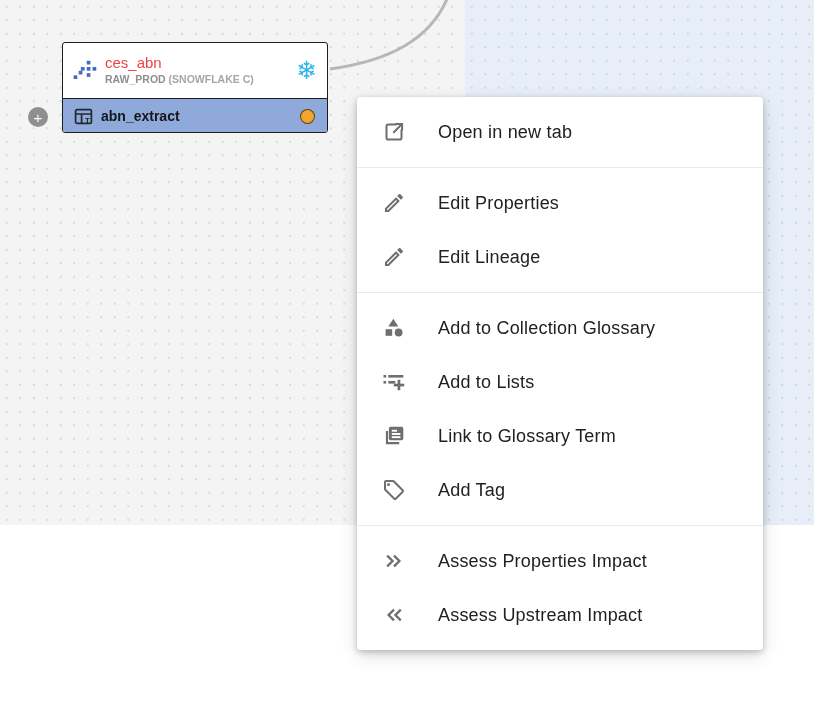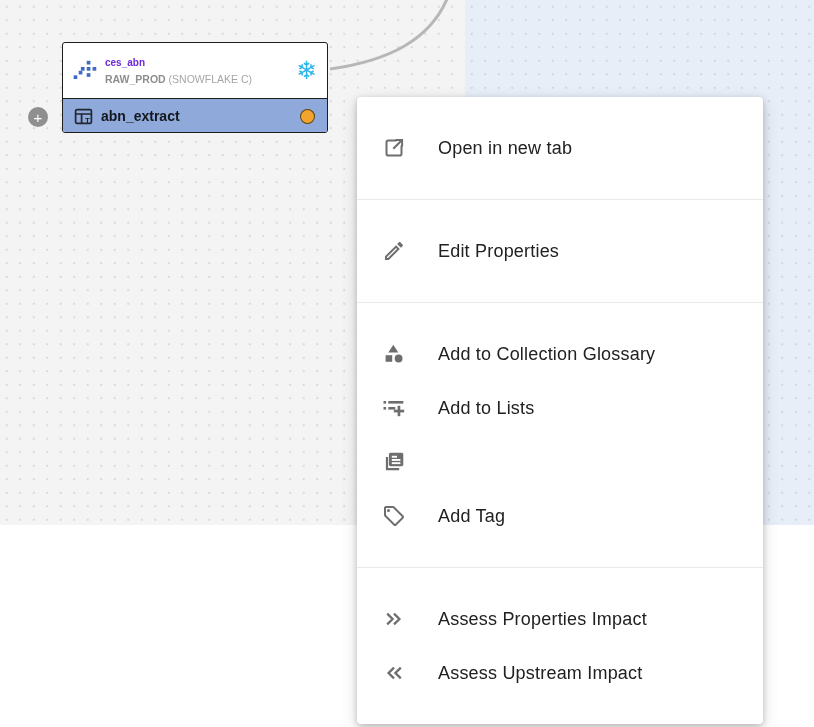--- a/index.html
+++ b/index.html
@@ -24,24 +24,24 @@
 
   
   .node {
     position:absolute; left:62px; top:42px; width:266px; height:91px;
     background:#ffffff; border:1px solid #1d1d1d; border-radius:3px;
     overflow:hidden;
   }
   .node-head { height:55px; display:flex; align-items:center; padding:0 10px 0 9px; }
   .node-type-icon { width:26px; height:24px; flex:0 0 auto; margin-right:7px; }
   .node-titles { flex:1 1 auto; min-width:0; }
-  .node-title { font-size:10px; font-weight:bold; color:#6d28d9; line-height:15px; }
+  .node-title { font-size:15px; font-weight:normal; color:#ef4444; line-height:15px; }
   .node-sub { font-size:10.5px; line-height:14px; margin-top:2px; white-space:nowrap; }
   .node-sub .schema { font-weight:bold; color:#8e8e8e;text-align:center; }
-  .node-sub .src { font-weight:normal; color:#a6a6a6; }
+  .node-sub .src { font-weight:bold; color:#a6a6a6; }
   .node-ds-icon { flex:0 0 auto; font-size:25px; line-height:25px; color:#2bb5e8; margin-left:6px; }
   .node-row {
     height:35px; background:#8ea9da; border-top:1px solid #1d1d1d;
     display:flex; align-items:center; padding:0 12px 0 11px;
   }
   .row-table-icon { width:19px; height:19px; flex:0 0 auto; margin-right:8px; }
   .row-label { flex:1 1 auto; font-size:14px; font-weight:bold; color:#14171c; }
   .status-dot {
     width:15px; height:15px; border-radius:50%; background:#f2a52c;
     border:1.6px solid rgba(40,35,10,0.75); flex:0 0 auto;
@@ -54,21 +54,21 @@
     font-size:15px; line-height:19px; text-align:center; cursor:pointer;
     font-family:"Liberation Sans",sans-serif; padding:0;
   }
 
   
   .menu {
     position:absolute; left:357px; top:97px; width:406px;
     background:#ffffff; border-radius:4px;
     box-shadow:0 2px 6px rgba(0,0,0,0.22), 0 6px 18px rgba(0,0,0,0.13);
   }
-  .menu-group { padding:24px 0; }
+  .menu-group { padding:8px 0; }
   .menu-divider { height:1px; background:#e9e9e9; }
   .mi {
     height:54px; display:flex; align-items:center; padding-left:25px;
     cursor:pointer; background:#ffffff;
   }
   .mic { width:24px; height:24px; flex:0 0 auto; }
   .mil {
     margin-left:32px; font-size:18px; letter-spacing:0.2px; color:#212121;
     white-space:nowrap;
   }
@@ -137,20 +137,28 @@
 
     <div class="menu-group">
       <div class="mi">
         <span class="mic">
           <svg viewBox="0 0 24 24" width="24" height="24">
             <path fill="#6e6e6e" d="M14.06 9.02l.92.92L5.92 19H5v-.92l9.06-9.06M17.66 3c-.25 0-.51.1-.7.29l-1.83 1.83 3.75 3.75 1.83-1.83c.39-.39.39-1.02 0-1.41l-2.34-2.34c-.2-.2-.45-.29-.71-.29zm-3.6 3.19L3 17.25V21h3.75L17.81 9.94l-3.75-3.75z"></path>
           </svg>
         </span>
         <span class="mil">Edit Properties</span>
       </div>
+      <div class="mi">
+        <span class="mic">
+          <svg viewBox="0 0 24 24" width="24" height="24">
+            <path fill="#6e6e6e" d="M14.06 9.02l.92.92L5.92 19H5v-.92l9.06-9.06M17.66 3c-.25 0-.51.1-.7.29l-1.83 1.83 3.75 3.75 1.83-1.83c.39-.39.39-1.02 0-1.41l-2.34-2.34c-.2-.2-.45-.29-.71-.29zm-3.6 3.19L3 17.25V21h3.75L17.81 9.94l-3.75-3.75z"></path>
+          </svg>
+        </span>
+        <span class="mil">Edit Lineage</span>
+      </div>
     </div>
 
     <div class="menu-divider"></div>
 
     <div class="menu-group">
       <div class="mi">
         <span class="mic">
           <svg viewBox="0 0 24 24" width="24" height="24">
             <g fill="#6e6e6e">
               <polygon points="11.3,2.8 6.3,10.6 16.3,10.6"></polygon>
@@ -179,20 +187,21 @@
       <div class="mi">
         <span class="mic">
           <svg viewBox="0 0 24 24" width="24" height="24">
             <path d="M5 7v12.2h12.2" fill="none" stroke="#6e6e6e" stroke-width="2.2"></path>
             <rect x="6.9" y="2.8" width="14.4" height="13.4" rx="1.6" fill="#6e6e6e"></rect>
             <rect x="9.8" y="5.8" width="5.2" height="1.9" fill="#ffffff"></rect>
             <rect x="9.8" y="9" width="8.6" height="1.9" fill="#ffffff"></rect>
             <rect x="9.8" y="12.2" width="8.6" height="1.9" fill="#ffffff"></rect>
           </svg>
         </span>
+        <span class="mil">Link to Glossary Term</span>
       </div>
       <div class="mi">
         <span class="mic">
           <svg viewBox="0 0 24 24" width="24" height="24">
             <path fill="#6e6e6e" d="M21.41 11.58l-9-9C12.05 2.22 11.55 2 11 2H4c-1.1 0-2 .9-2 2v7c0 .55.22 1.05.59 1.42l9 9c.36.36.86.58 1.41.58.55 0 1.05-.22 1.41-.59l7-7c.37-.36.59-.86.59-1.41 0-.55-.23-1.06-.59-1.42zM13 20.01 4 11V4h7v-.01l9 9-7 7.02z"></path>
             <circle cx="6.5" cy="6.5" r="1.5" fill="#6e6e6e"></circle>
           </svg>
         </span>
         <span class="mil">Add Tag</span>
       </div>

